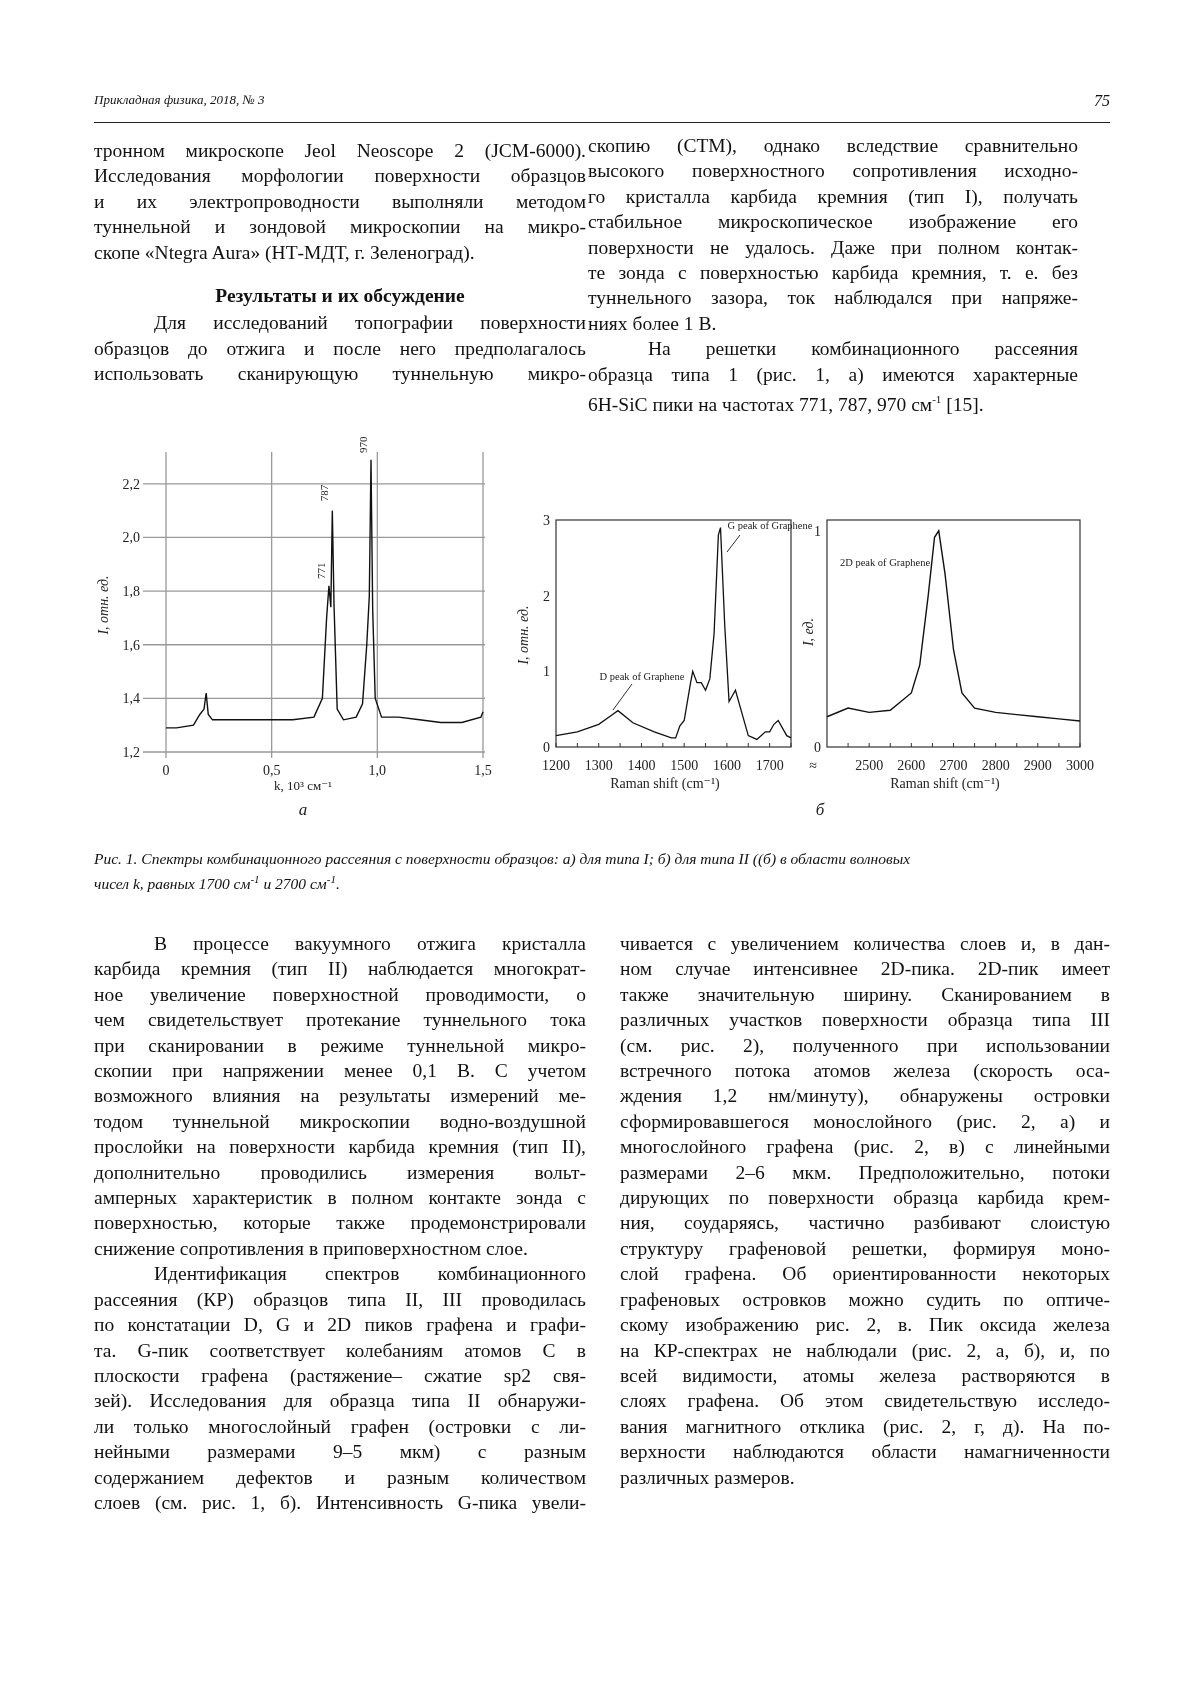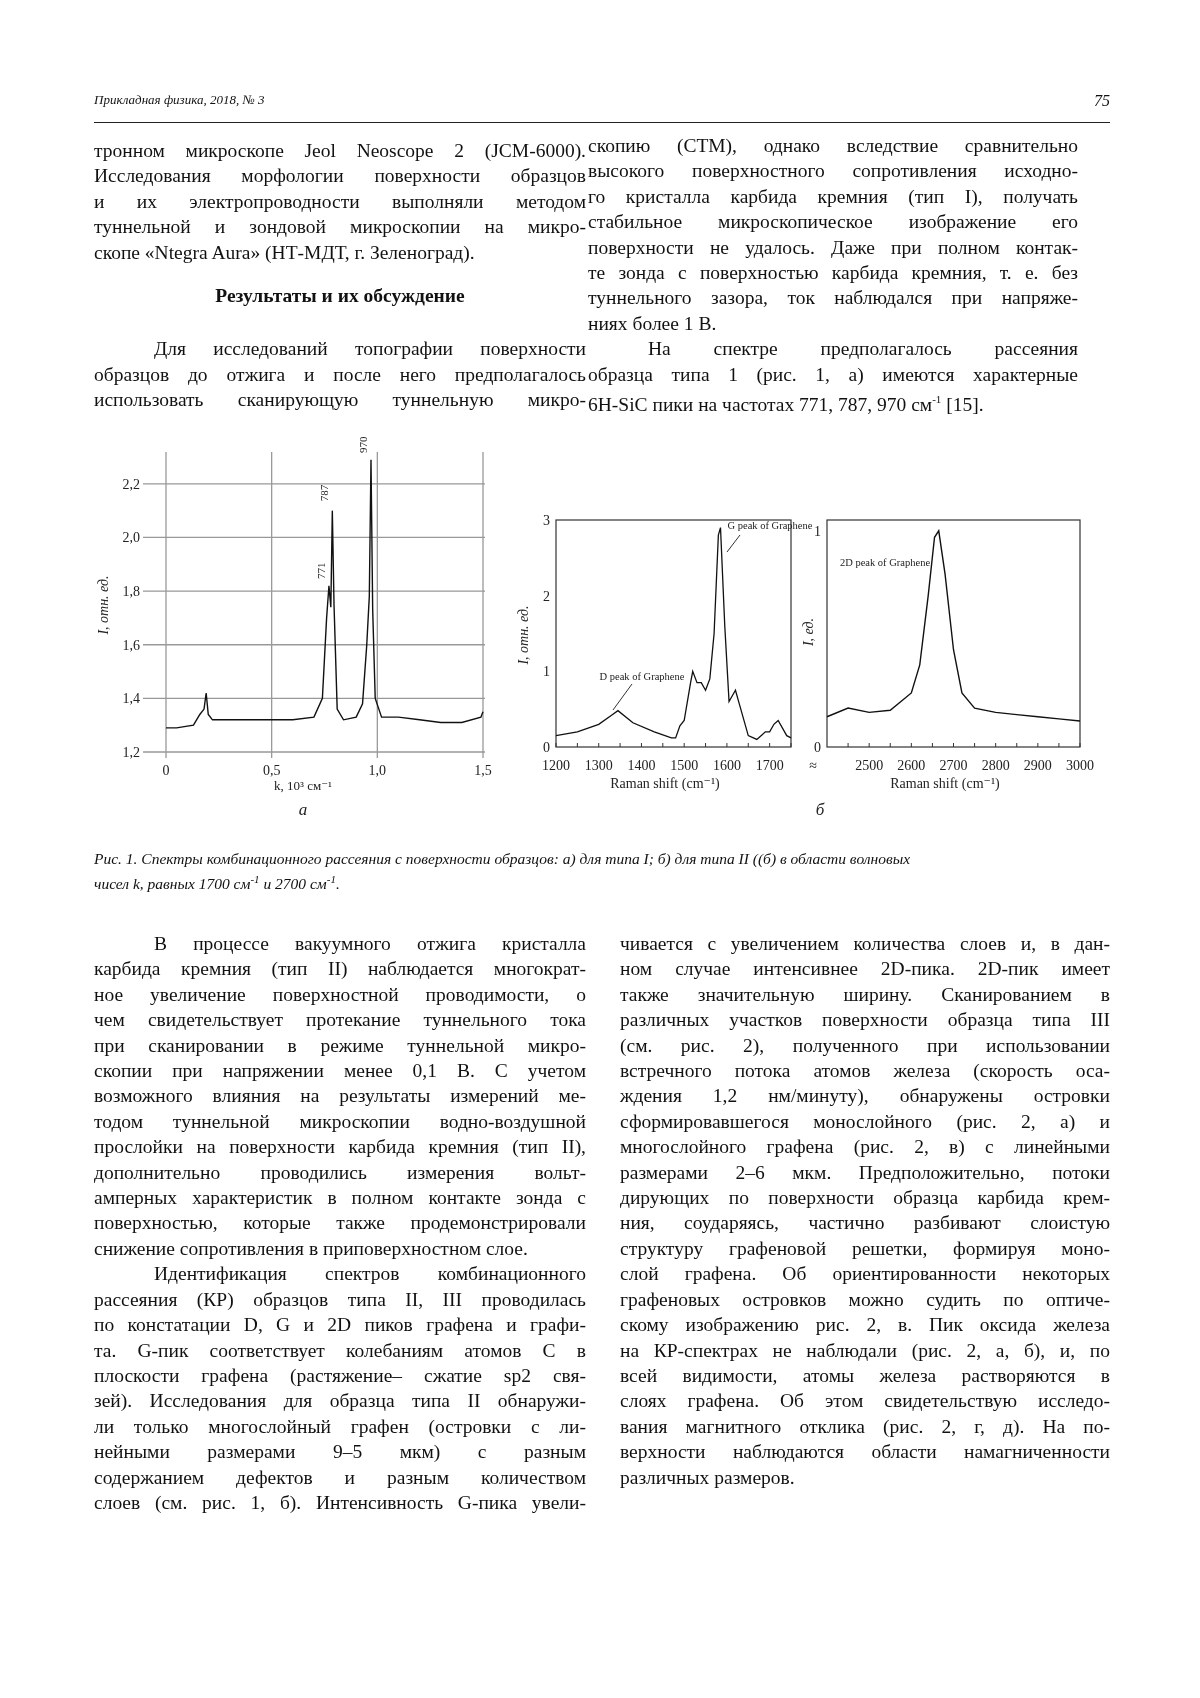--- a/index.html
+++ b/index.html
@@ -4,21 +4,21 @@
 <style>
   html, body { margin: 0; padding: 0; background: #ffffff; }
   body { width: 1200px; height: 1698px; position: relative; font-family: "Liberation Serif", "DejaVu Serif", serif; color: #111; overflow: hidden; }
   .header { position: absolute; left: 94px; top: 92px; width: 1016px; height: 30px; border-bottom: 1.5px solid #222; }
   .header .journal { position: absolute; left: 0; top: 0; font-style: italic; font-size: 13px; }
   .header .page-no { position: absolute; right: 0; top: 0; font-style: italic; font-size: 16px; }
   .col { position: absolute; font-size: 19.5px; line-height: 25.4px; text-align: justify; }
   .col .line { display: block; text-align: justify; text-align-last: justify; white-space: nowrap; }
   .col .line.last { text-align-last: left; }
   .col .indent { padding-left: 60px; }
-  .heading { font-weight: bold; text-align: center; display:block; margin: 18px 0 28px 0; }
+  .heading { font-weight: bold; text-align: center; display:block; margin: 18px 0 2px 0; }
   #col1 { left: 94px; top: 138px; width: 492px; }
   #col2 { left: 588px; top: 133px; width: 490px; }
   #col3 { left: 94px; top: 931px; width: 492px; }
   #col4 { left: 620px; top: 931px; width: 490px; }
   sup { font-size: 11px; }
   .figure-area { position: absolute; left: 0; top: 0; width: 1200px; height: 1698px; pointer-events: none; }
   .caption { position: absolute; left: 94px; top: 848px; width: 1016px; font-style: italic; font-weight: normal; font-size: 15.5px; line-height: 21px; }
   svg text { font-family: "Liberation Serif", "DejaVu Serif", serif; }
 </style>
 </head>
@@ -50,21 +50,21 @@
       <span class="line">скопию (СТМ), однако вследствие сравнительно</span>
       <span class="line">высокого поверхностного сопротивления исходно-</span>
       <span class="line">го кристалла карбида кремния (тип I), получать</span>
       <span class="line">стабильное микроскопическое изображение его</span>
       <span class="line">поверхности не удалось. Даже при полном контак-</span>
       <span class="line">те зонда с поверхностью карбида кремния, т. е. без</span>
       <span class="line">туннельного зазора, ток наблюдался при напряже-</span>
       <span class="line last">ниях более 1 В.</span>
     </div>
   <div id="c2-para2">
-      <span class="line indent">На спектре предполагалось рассеяния</span>
+      <span class="line indent">На решетки комбинационного рассеяния</span>
       <span class="line">образца типа 1 (рис. 1, а) имеются характерные</span>
       <span class="line last"><span>6H-SiC пики на частотах 771, 787, 970 см</span><sup>-1</sup><span> [15].</span></span>
     </div>
 </div>
 
 <svg class="figure-area" width="1200" height="1698">
   <g id="chart-a">
       <line x1="166" y1="452" x2="166" y2="758" stroke="#999" stroke-width="1.3"></line>
       <text x="166" y="775" font-size="14" text-anchor="middle" fill="#222">0</text>
       <line x1="271.66666666666663" y1="452" x2="271.66666666666663" y2="758" stroke="#999" stroke-width="1.3"></line>

